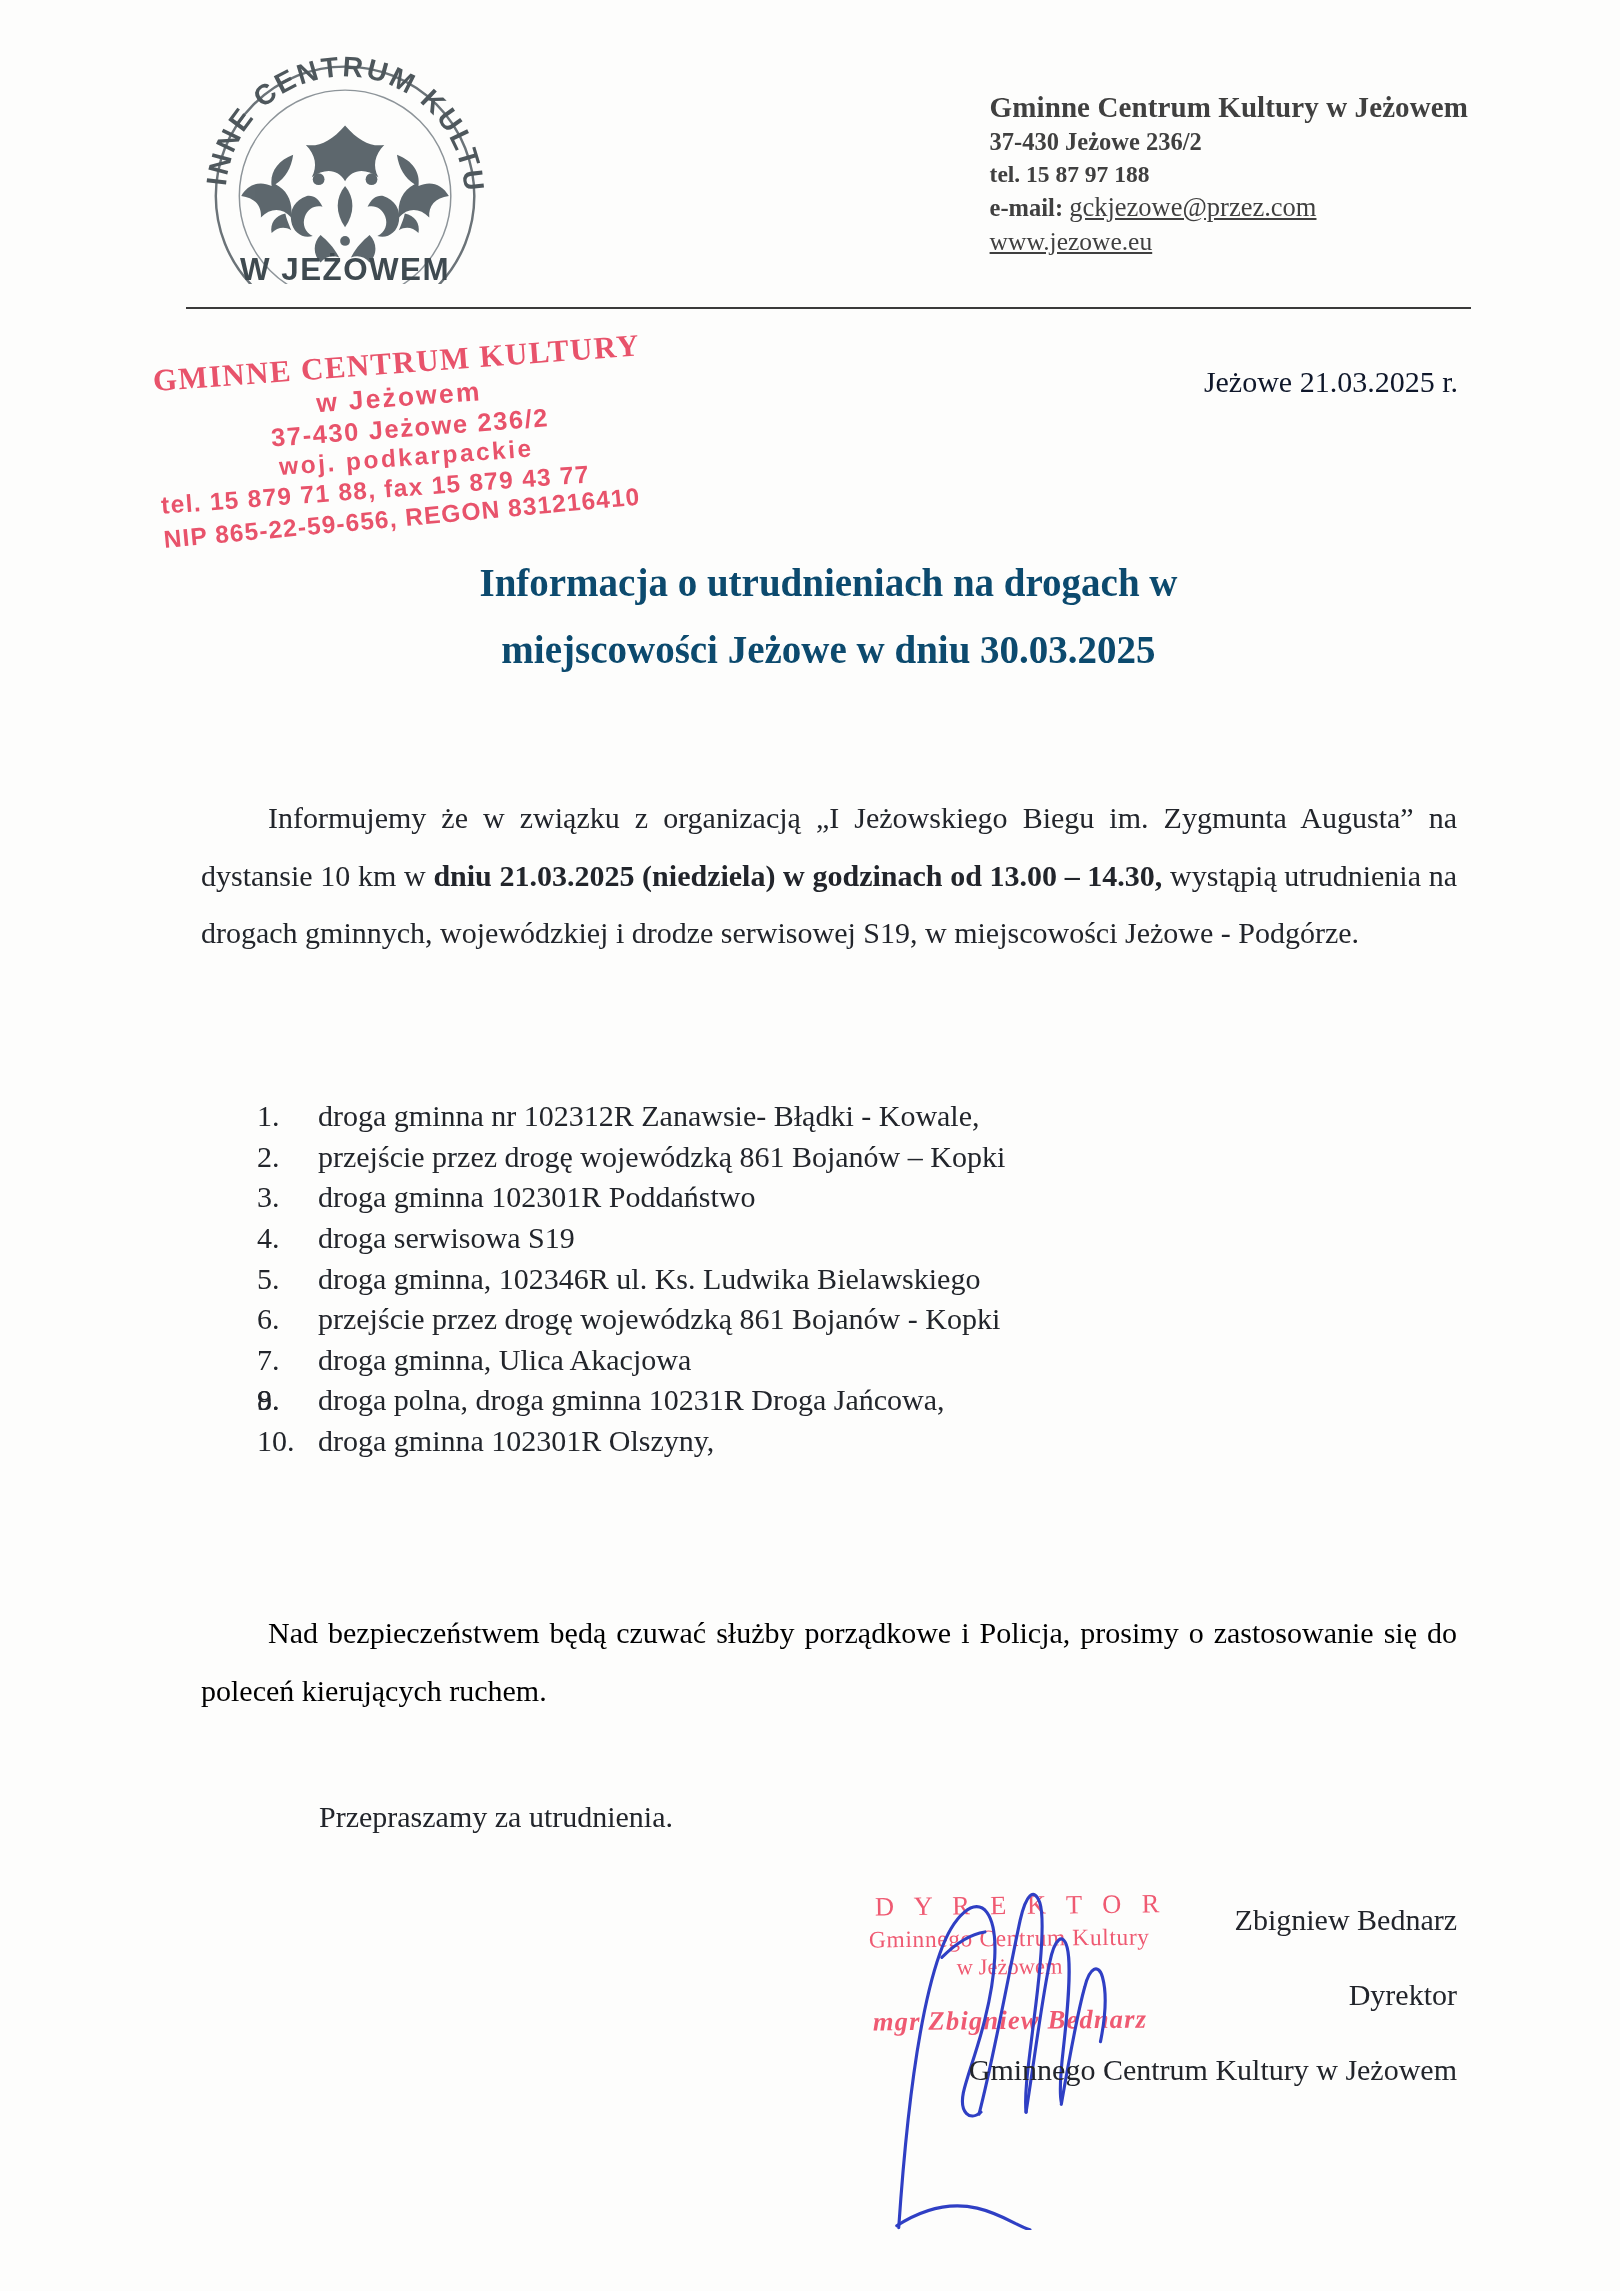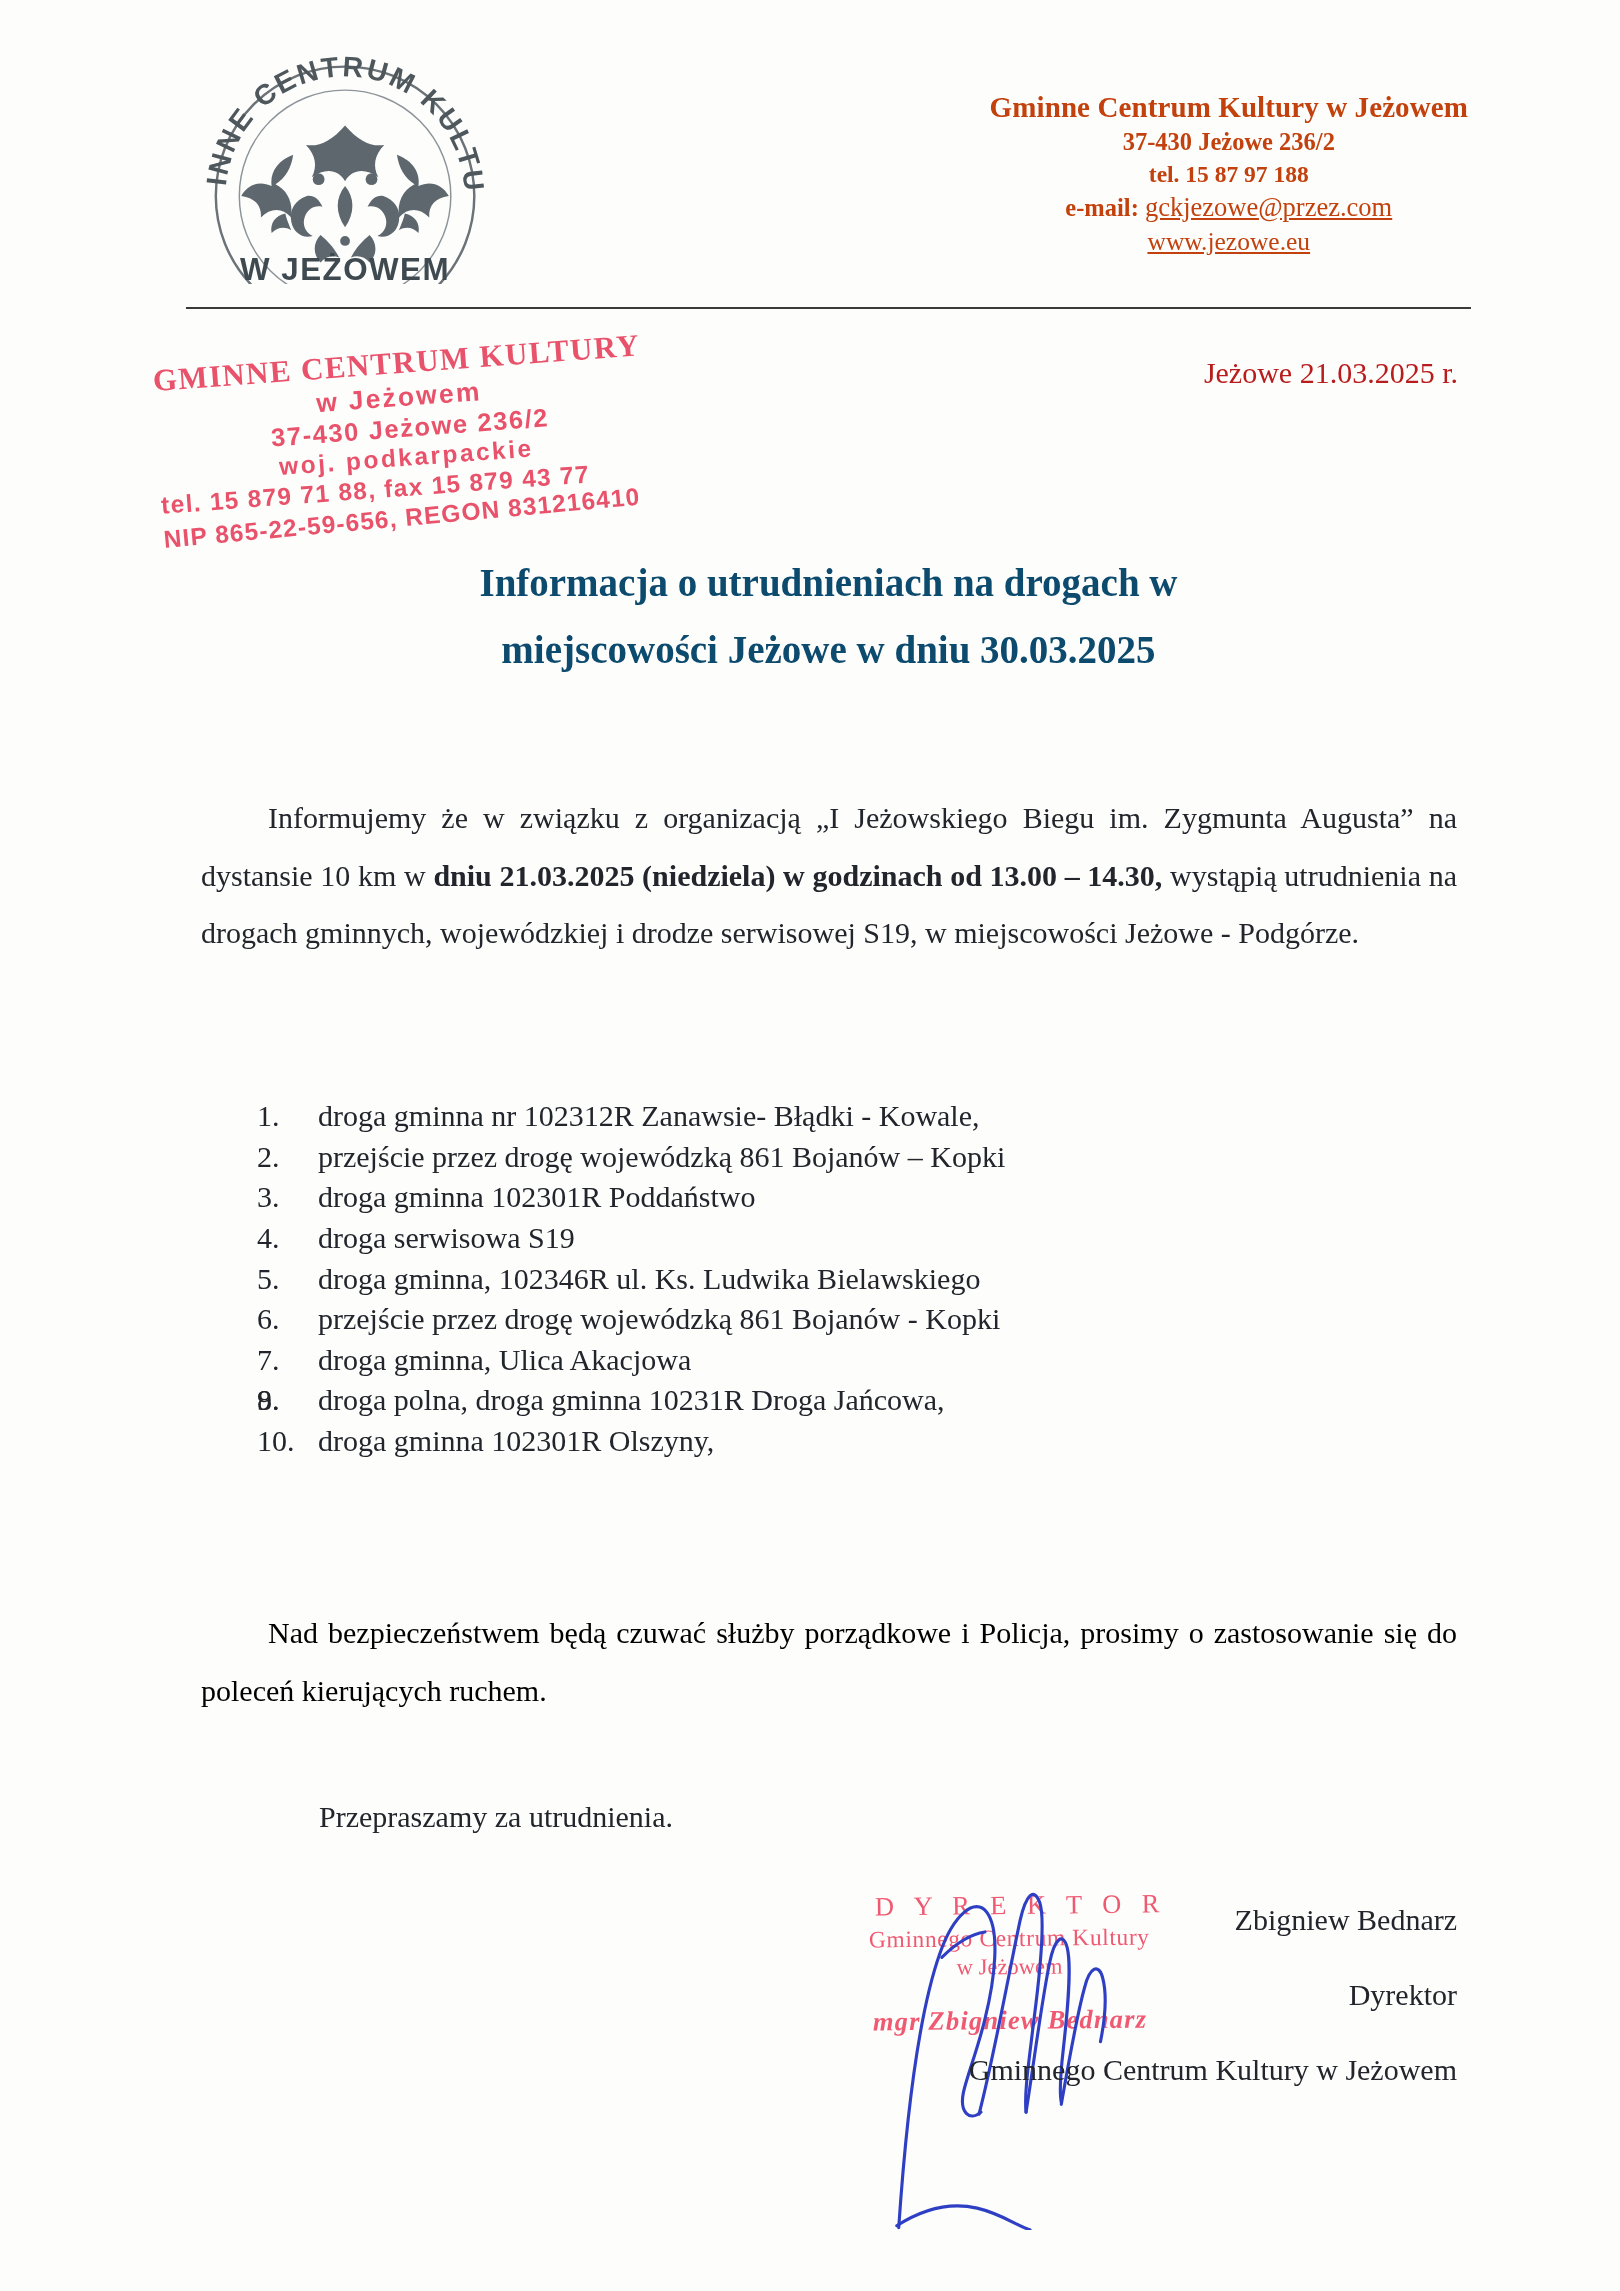--- a/index.html
+++ b/index.html
@@ -34,23 +34,23 @@
     top: 19.6px;
     width: 314px;
     height: 235px;
   }
   .logo-wrap svg { display: block; }
 
   .org-block {
     position: absolute;
     right: 152px;
     top: 59px;
-    text-align: center;
+    text-align: left;
     line-height: 1.32;
-    color: #c2410c;
+    color: #404040;
   }
   .org-name {
     font-size: 29px;
     font-weight: bold;
     letter-spacing: 0.1px;
     white-space: nowrap;
   }
   .org-line {
     font-size: 24.5px;
     font-weight: bold;
@@ -138,23 +138,23 @@
     font-family: "Liberation Sans", sans-serif;
     margin-top: 2px;
     white-space: nowrap;
     transform: rotate(-1deg);
   }
 
   
   .doc-date {
     position: absolute;
     right: 162px;
-    top: 356px;
-    font-size: 30px;
-    color: #b91c1c;
+    top: 365px;
+    font-size: 30px;
+    color: #0f172a;
     white-space: nowrap;
   }
 
   
   .title {
     position: absolute;
     left: 186px;
     right: 149px;
     top: 549px;
     text-align: center;

